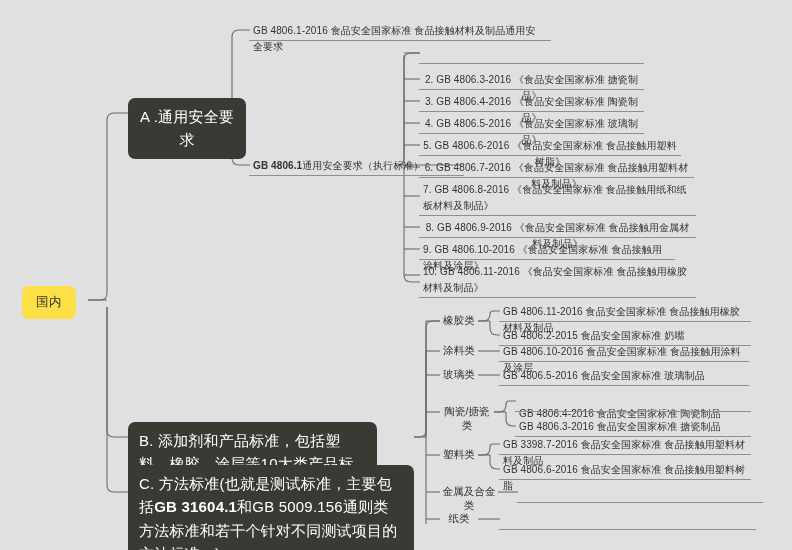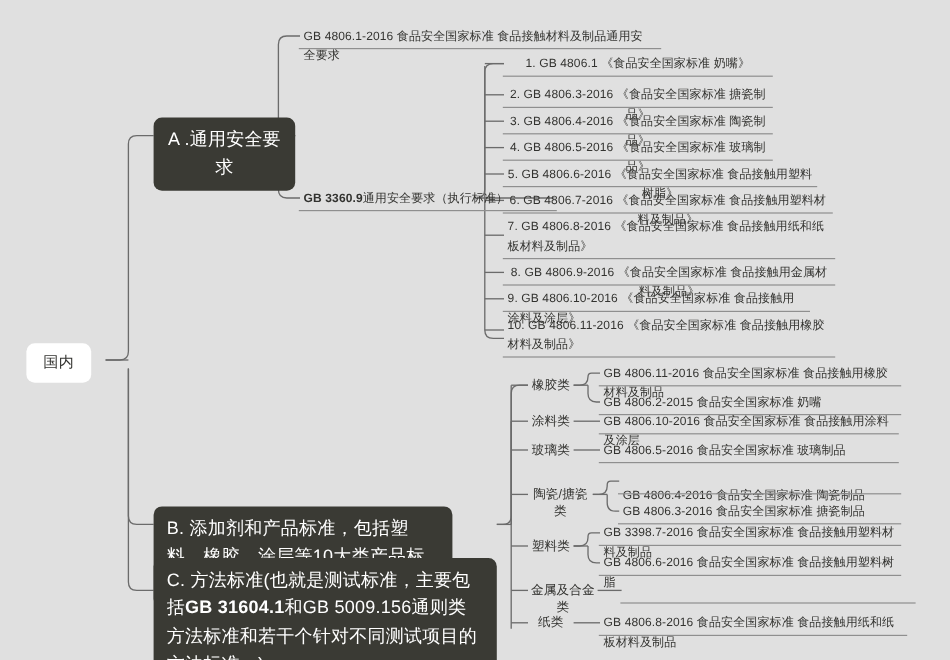--- a/index.html
+++ b/index.html
@@ -10,21 +10,21 @@
     overflow:hidden;
     position:relative;
   }
   #canvas{position:absolute;left:0;top:0;width:792px;height:550px;}
   svg.links{position:absolute;left:0;top:0;width:792px;height:550px;pointer-events:none;}
   svg.links path{fill:none;stroke:#6b6b6b;stroke-width:1.1;}
 
   .node{position:absolute;box-sizing:border-box;}
 
   .root{
-    background:#ffffff;color:#333330;
+    background:#fde047;color:#333330;
     border-radius:7px;
     font-size:12.5px;
     padding:8px 14px;
     letter-spacing:.5px;
   }
   .dark{
     background:#3a3a34;color:#ffffff;
     border-radius:7px;
     font-size:15px;
     padding:7px 11px;
@@ -120,27 +120,24 @@
   <div class="node dark" style="left:128px;top:98px;width:118px;text-align:center;">
     <span>A .通用安全要求</span>
   </div>
 
   <div class="node plain" style="left:249px;top:21px;width:300px;">
     <span>GB 4806.1-2016 食品安全国家标准 食品接触材料及制品通用安全要求</span>
   </div>
   <div class="u" style="left:249px;top:40px;width:302px;"></div>
 
   <div class="node plain" style="left:249px;top:156px;width:215px;">
-    <b>GB 3360.9</b><span>通用安全要求（执行标准）</span>
+    <b>GB 4806.1</b><span>通用安全要求（执行标准）</span>
   </div>
   <div class="u" style="left:249px;top:175px;width:215px;"></div>
 
-  <div class="node plain" style="left:419px;top:44px;width:225px;text-align:center;">
-    <span>1. GB 4806.1 《食品安全国家标准 奶嘴》</span>
-  </div>
   <div class="u" style="left:419px;top:63px;width:225px;"></div>
 
   <div class="node plain" style="left:419px;top:70px;width:225px;text-align:center;">
     <span>2. GB 4806.3-2016 《食品安全国家标准 搪瓷制品》</span>
   </div>
   <div class="u" style="left:419px;top:89px;width:225px;"></div>
 
   <div class="node plain" style="left:419px;top:92px;width:225px;text-align:center;">
     <span>3. GB 4806.4-2016 《食品安全国家标准 陶瓷制品》</span>
   </div>
@@ -243,18 +240,15 @@
     <span>GB 3398.7-2016 食品安全国家标准 食品接触用塑料材料及制品</span>
   </div>
   <div class="u" style="left:499px;top:454px;width:252px;"></div>
   <div class="node plain" style="left:499px;top:460px;width:252px;">
     <span>GB 4806.6-2016 食品安全国家标准 食品接触用塑料树脂</span>
   </div>
   <div class="u" style="left:499px;top:479px;width:252px;"></div>
 
   <div class="u" style="left:517px;top:502px;width:246px;"></div>
 
-  <div class="node plain" style="left:499px;top:510px;width:257px;">
-    <span>GB 4806.8-2016 食品安全国家标准 食品接触用纸和纸板材料及制品</span>
-  </div>
   <div class="u" style="left:499px;top:529px;width:257px;"></div>
 
 </div>
 
 </body></html>

